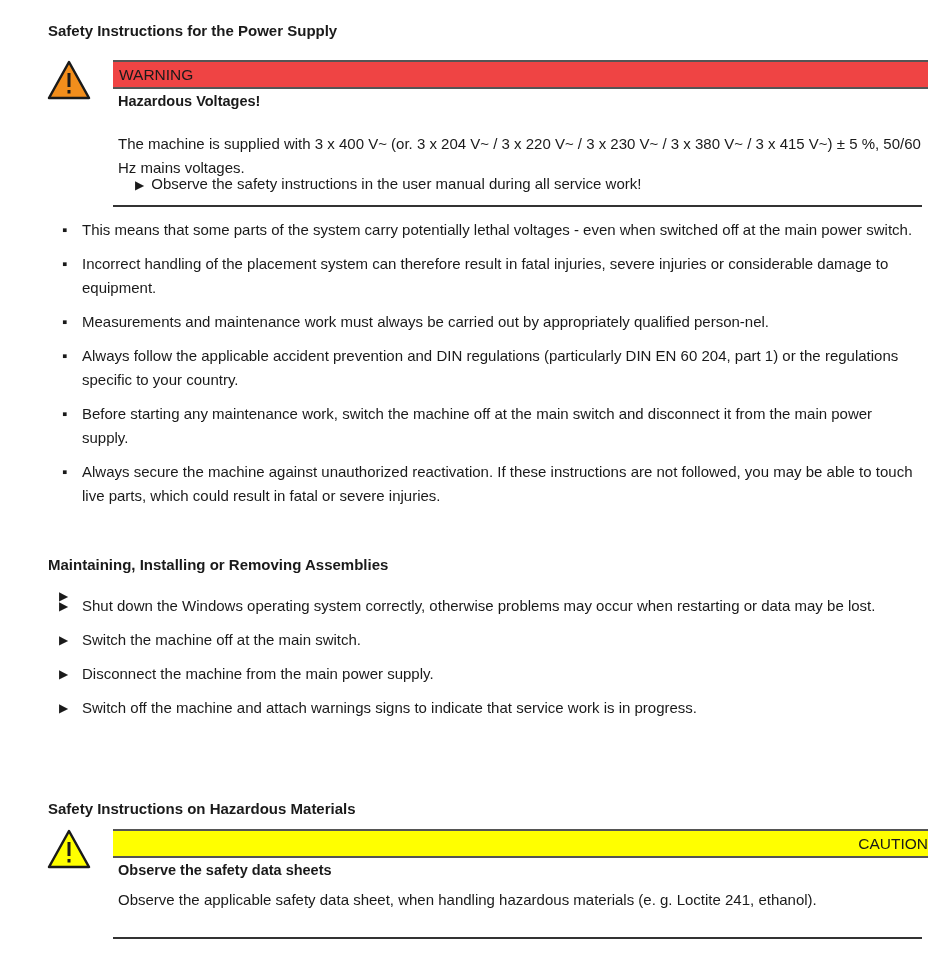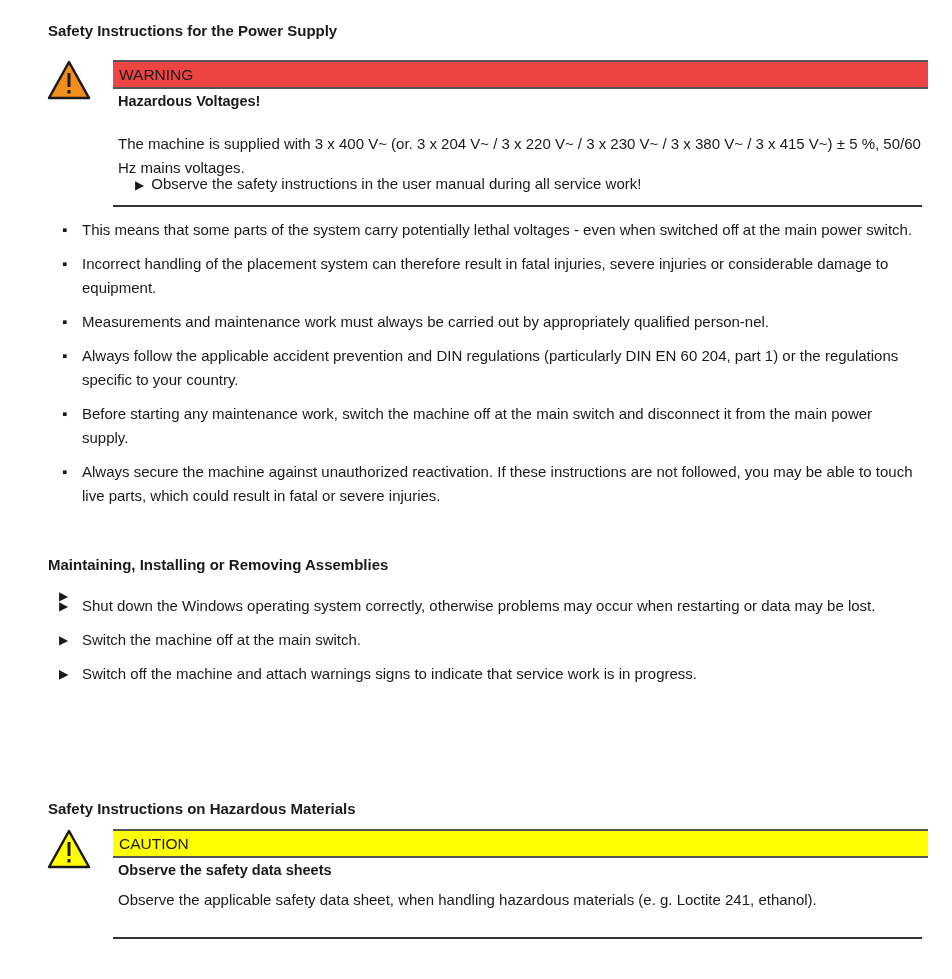--- a/index.html
+++ b/index.html
@@ -8,21 +8,21 @@
     font-family: "Liberation Sans", sans-serif; color: #1a1a1a;
   }
   .h { position: absolute; left: 48px; font-size: 15px; font-weight: bold; color: #1a1a1a; margin: 0; }
   .icon { position: absolute; left: 47px; width: 44px; height: 40px; }
   .bar {
     position: absolute; left: 113px; width: 809px; height: 25px;
     border-top: 2px solid #555; border-bottom: 2px solid #555;
     font-size: 15.5px; padding-left: 6px; box-sizing: content-box; line-height: 25px;
   }
   .bar.warn { background: #ef4444; }
-  .bar.caut { background: #ffff00; }
+  .bar.caut { background: #ffff00; text-align: right; }
   .sub { position: absolute; left: 118px; font-size: 14.5px; font-weight: bold; }
   .body { position: absolute; left: 118px; width: 804px; font-size: 15px; line-height: 24px; }
   .rule { position: absolute; left: 113px; width: 809px; height: 0; border-top: 2px solid #333; }
   .list { position: absolute; left: 58px; width: 864px; margin: 0; padding: 0; list-style: none; font-size: 15px; line-height: 24px; }
   .list li { position: relative; padding-left: 24px; margin-bottom: 10px; }
   .list.dots li .mark { position: absolute; left: 4px; top: 0; }
   .list.arrows li .mark { position: absolute; left: 1px; top: 0; font-size: 12px; }
   .inner-arrow { position: absolute; left: 135px; font-size: 15px; }
   .inner-arrow .mark { font-size: 12px; margin-right: 7px; }
 </style>
@@ -51,21 +51,21 @@
   <li><span class="mark">▪</span><span>Always follow the applicable accident prevention and DIN regulations (particularly DIN EN 60 204, part 1) or the regulations specific to your country.</span></li>
   <li><span class="mark">▪</span><span>Before starting any maintenance work, switch the machine off at the main switch and disconnect it from the main power supply.</span></li>
   <li><span class="mark">▪</span><span>Always secure the machine against unauthorized reactivation. If these instructions are not followed, you may be able to touch live parts, which could result in fatal or severe injuries.</span></li>
 </ul>
 
 <h2 class="h" style="top:556px;text-align:right;">Maintaining, Installing or Removing Assemblies</h2>
 <ul class="list arrows" style="top:584px;">
   <li><span class="mark">▶</span></li>
   <li><span class="mark">▶</span><span>Shut down the Windows operating system correctly, otherwise problems may occur when restarting or data may be lost.</span></li>
   <li><span class="mark">▶</span><span>Switch the machine off at the main switch.</span></li>
-  <li><span class="mark">▶</span></li>
+  <li><span class="mark">▶</span><span>Disconnect the machine from the main power supply.</span></li>
   <li><span class="mark">▶</span><span>Switch off the machine and attach warnings signs to indicate that service work is in progress.</span></li>
 </ul>
 
 <h2 class="h" style="top:800px;">Safety Instructions on Hazardous Materials</h2>
 <svg class="icon" style="top:829px;" viewBox="0 0 44 40">
   <polygon points="22,2 42,38 2,38" fill="#ffff00" stroke="#1a1a1a" stroke-width="2.5" stroke-linejoin="round"></polygon>
   <rect x="20.5" y="13" width="3" height="14" fill="#1a1a1a"></rect>
   <rect x="20.5" y="30" width="3" height="3.5" fill="#1a1a1a"></rect>
 </svg>
 <div class="bar caut" style="top:829px;">CAUTION</div>

